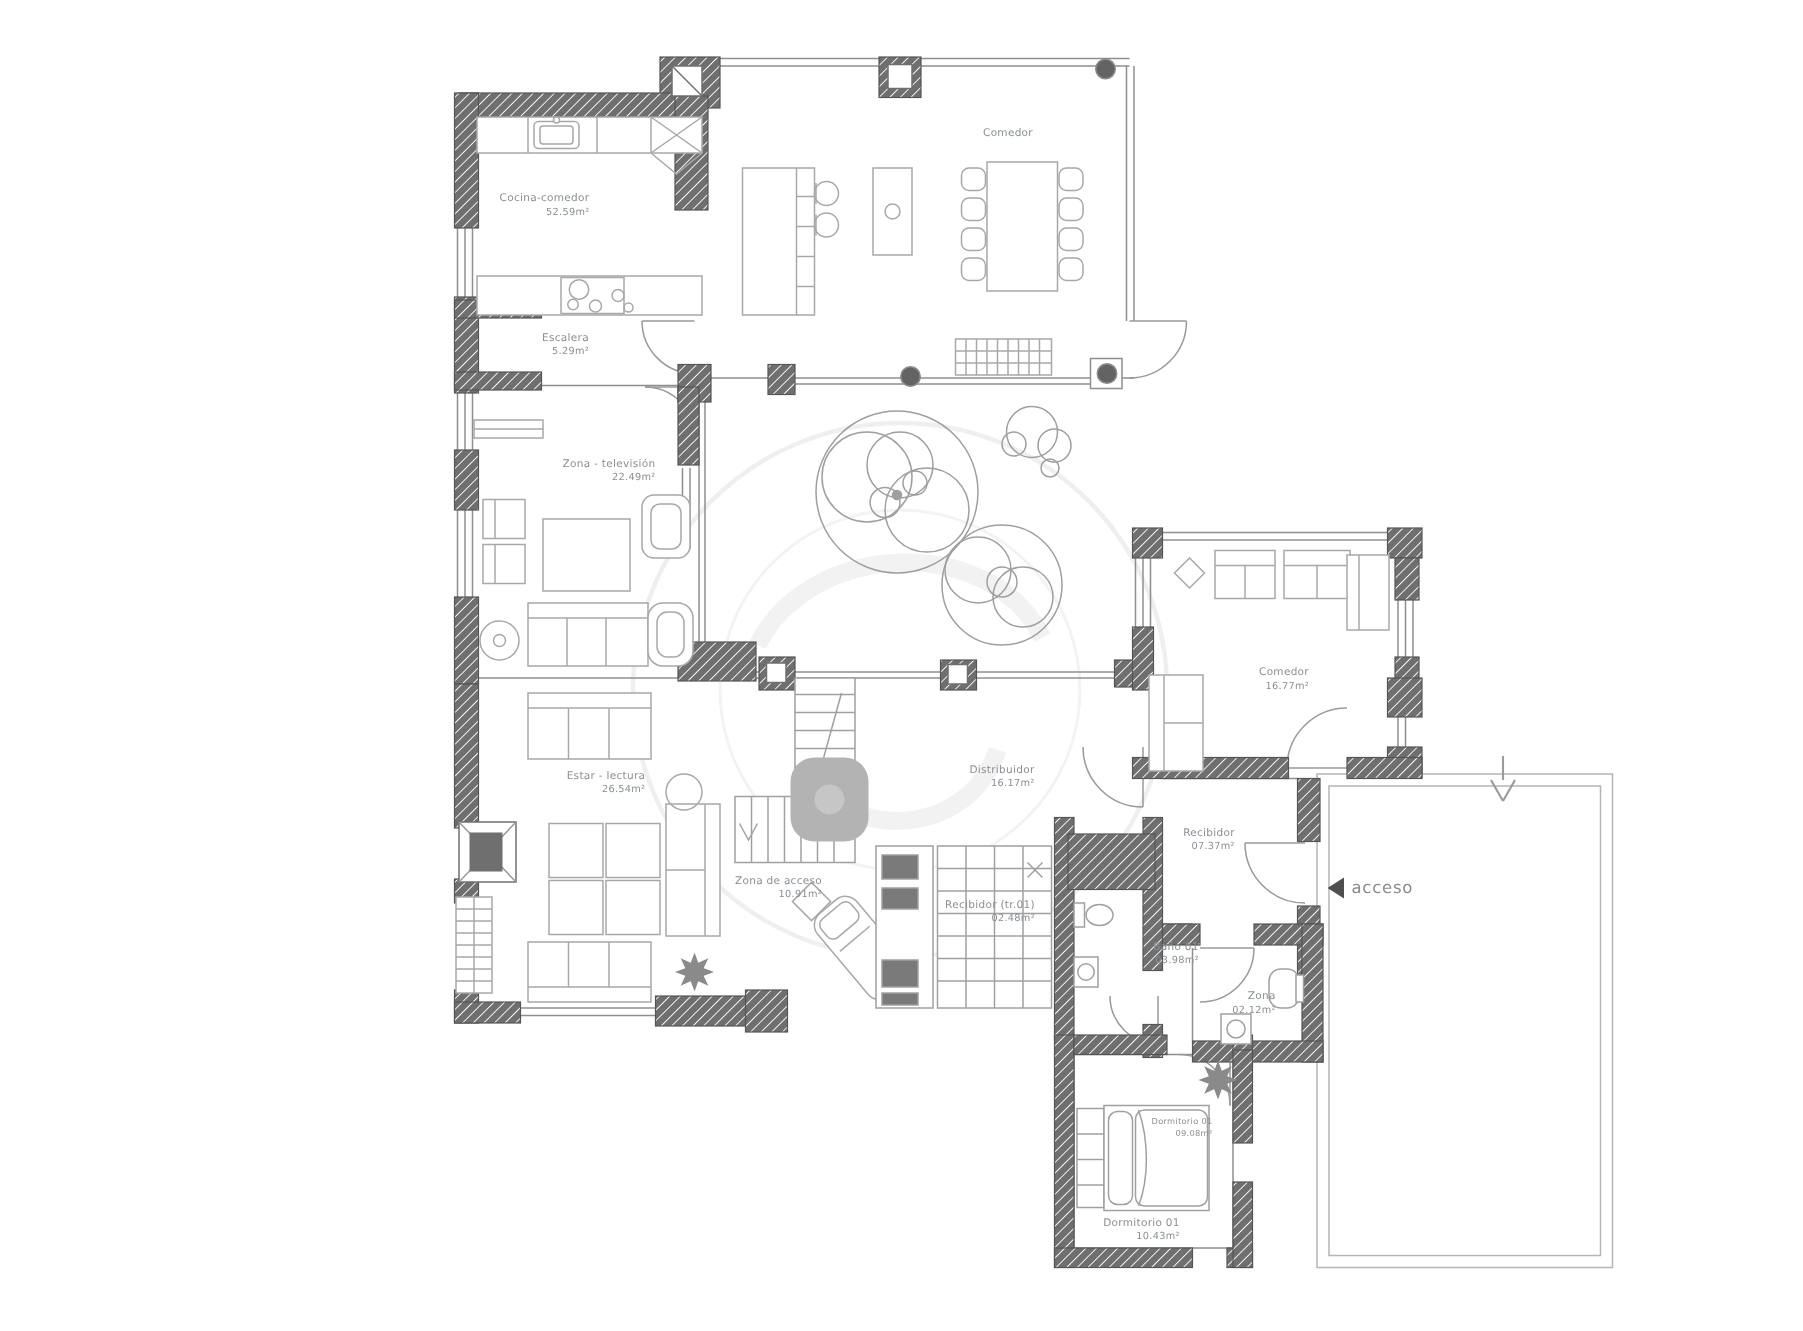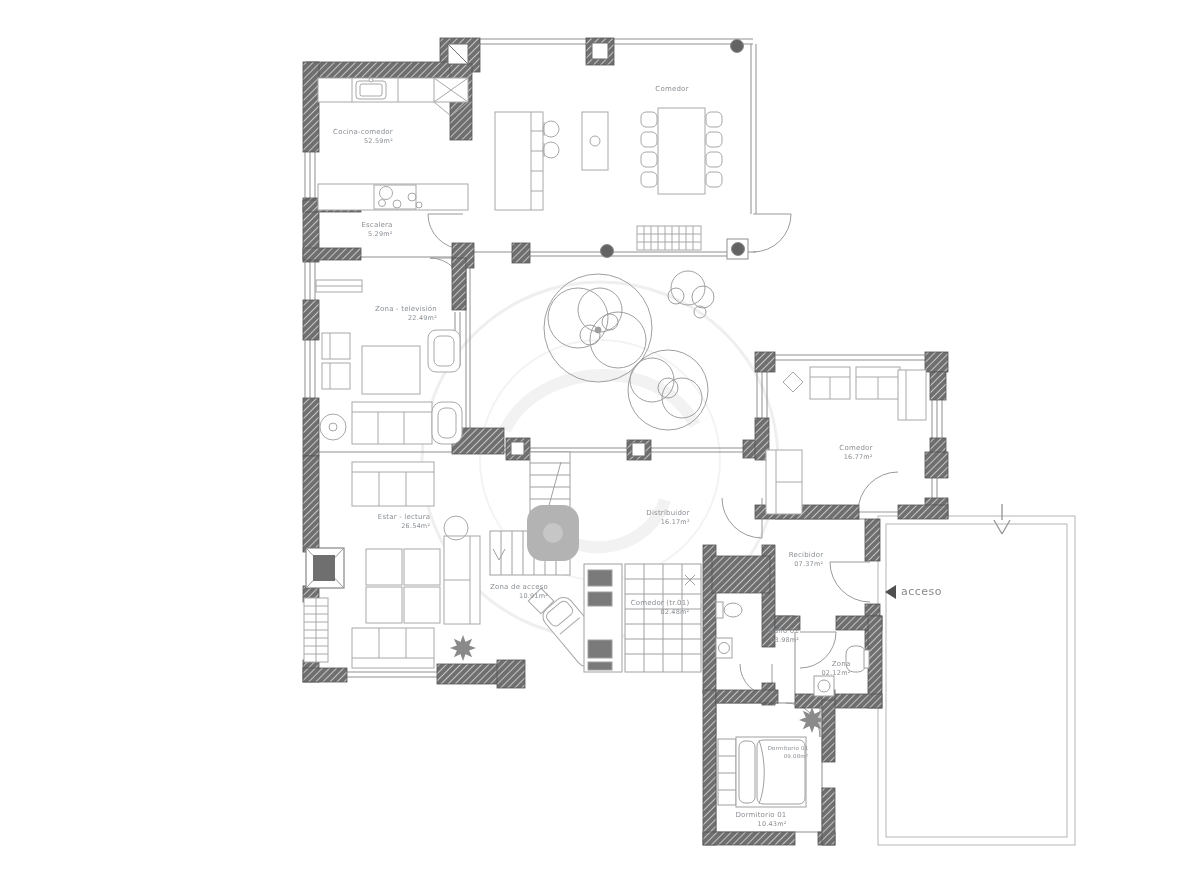--- a/index.html
+++ b/index.html
@@ -546,21 +546,21 @@
 </div>
 <div class="room-label" style="left:836px;top:669px">
   <div>Zona</div>
   <div class="area">02.12m²</div>
 </div>
 <div class="room-label" style="left:519px;top:592px">
   <div>Zona de acceso</div>
   <div class="area">10.91m²</div>
 </div>
 <div class="room-label" style="left:660px;top:608px">
-  <div>Comedor (tr.01)</div>
+  <div>Recibidor (tr.01)</div>
   <div class="area">02.48m²</div>
 </div>
 <div class="room-label small" style="left:788px;top:753px">
   <div>Dormitorio 01</div>
   <div class="area">09.08m²</div>
 </div>
 <div class="room-label" style="left:761px;top:820px">
   <div>Dormitorio 01</div>
   <div class="area">10.43m²</div>
 </div>

